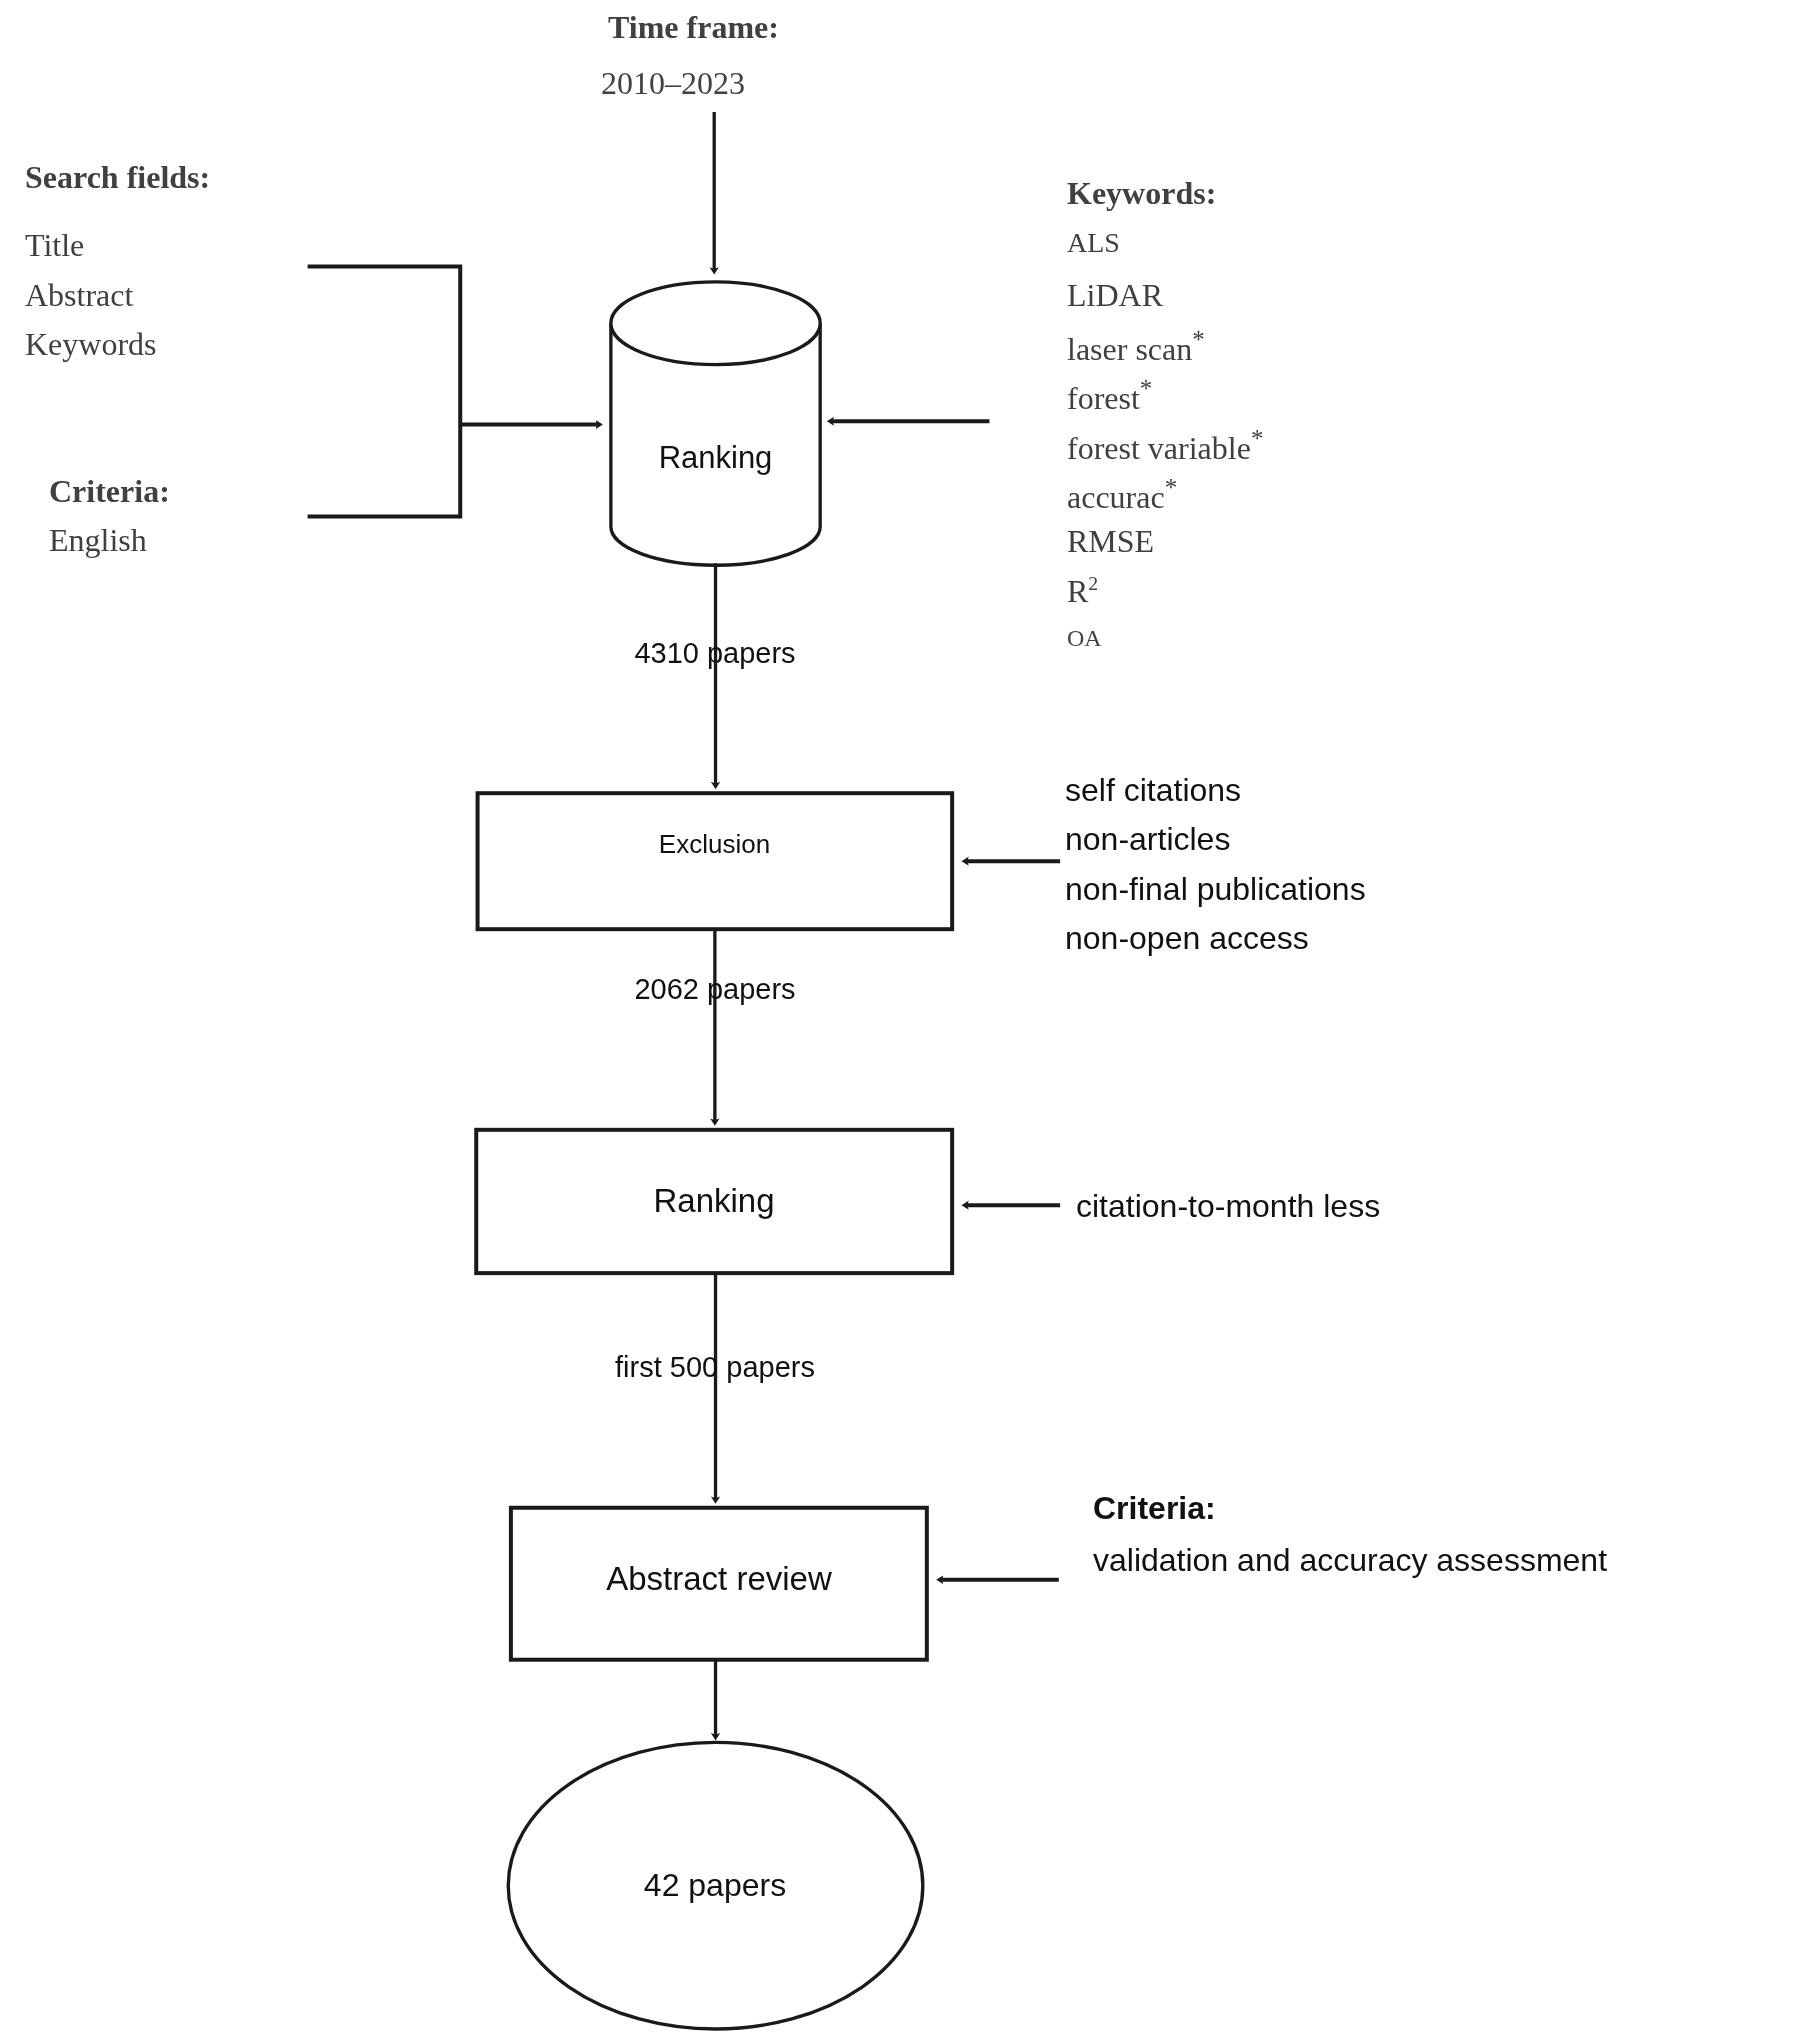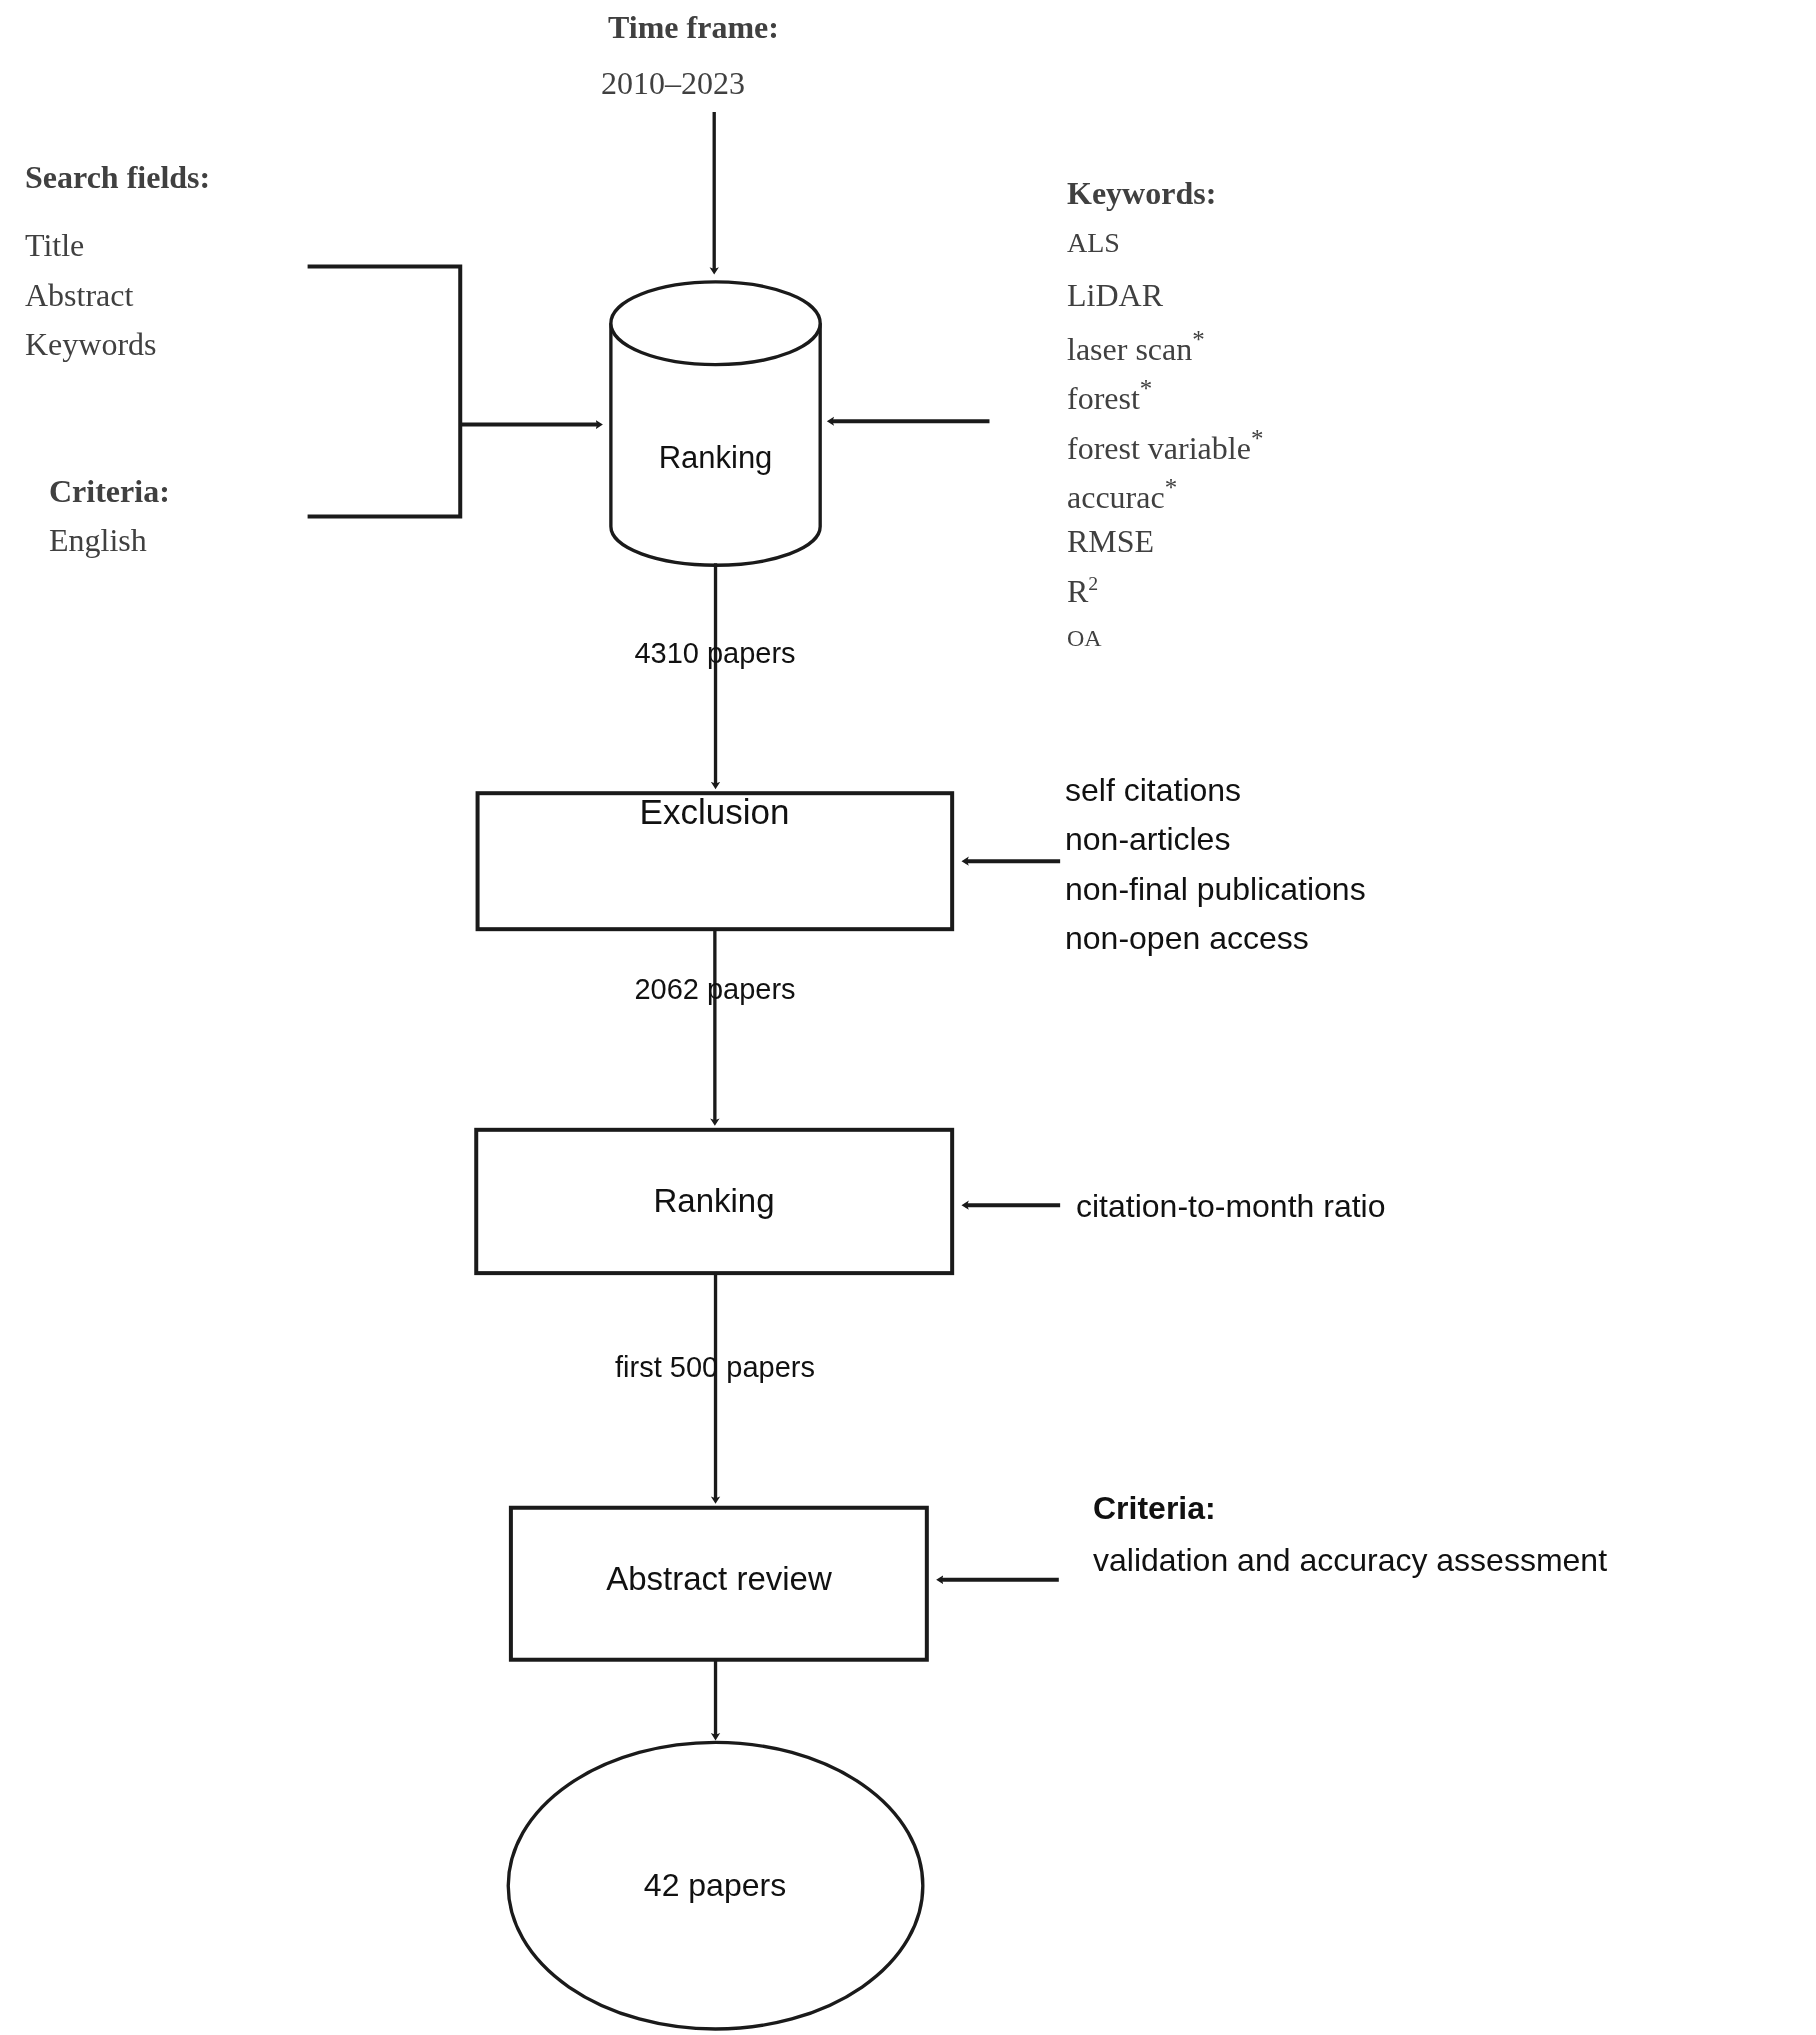--- a/index.html
+++ b/index.html
@@ -125,32 +125,32 @@
   <div class="txt" style="left:1067px; top:423px; font-size:32px;"><span>forest variable</span><span class="star">*</span></div>
   <div class="txt" style="left:1067px; top:472px; font-size:32px;"><span>accurac</span><span class="star">*</span></div>
   <div class="txt" style="left:1067px; top:521px; font-size:32px;">RMSE</div>
   <div class="txt" style="left:1067px; top:571px; font-size:32px;"><span>R</span><span class="sup">2</span></div>
   <div class="txt" style="left:1067px; top:623px; font-size:24px;">OA</div>
 
   <div class="ctr" style="left:582px; top:440px; width:267px; font-size:31px;">Ranking</div>
 
   <div class="ctr" style="left:515px; top:637px; width:400px; font-size:29px;">4310 papers</div>
 
-  <div class="ctr" style="left:477px; top:792px; width:475px; font-size:35px;">Exclusion</div>
+  <div class="ctr" style="left:477px; top:829px; width:475px; font-size:26px;">Exclusion</div>
 
   <div class="blk" style="left:1065px; top:770px; font-size:32px;">self citations</div>
   <div class="blk" style="left:1065px; top:819px; font-size:32px;">non-articles</div>
   <div class="blk" style="left:1065px; top:869px; font-size:32px;">non-final publications</div>
   <div class="blk" style="left:1065px; top:918px; font-size:32px;">non-open access</div>
 
   <div class="ctr" style="left:515px; top:973px; width:400px; font-size:29px;">2062 papers</div>
 
   <div class="ctr" style="left:476px; top:1182px; width:476px; font-size:33px;">Ranking</div>
 
-  <div class="blk" style="left:1076px; top:1186px; font-size:32px;">citation-to-month ratio</div>
+  <div class="blk" style="left:1076px; top:1186px; font-size:32px;">citation-to-month less</div>
 
   <div class="ctr" style="left:515px; top:1351px; width:400px; font-size:29px;">first 500 papers</div>
 
   <div class="ctr" style="left:511px; top:1560px; width:416px; font-size:33px;">Abstract review</div>
 
   <div class="blk hdr" style="left:1093px; top:1488px; font-size:32px;">Criteria:</div>
   <div class="blk" style="left:1093px; top:1540px; font-size:32px;">validation and accuracy assessment</div>
 
   <div class="ctr" style="left:515px; top:1867px; width:400px; font-size:32px;">42 papers</div>
 

